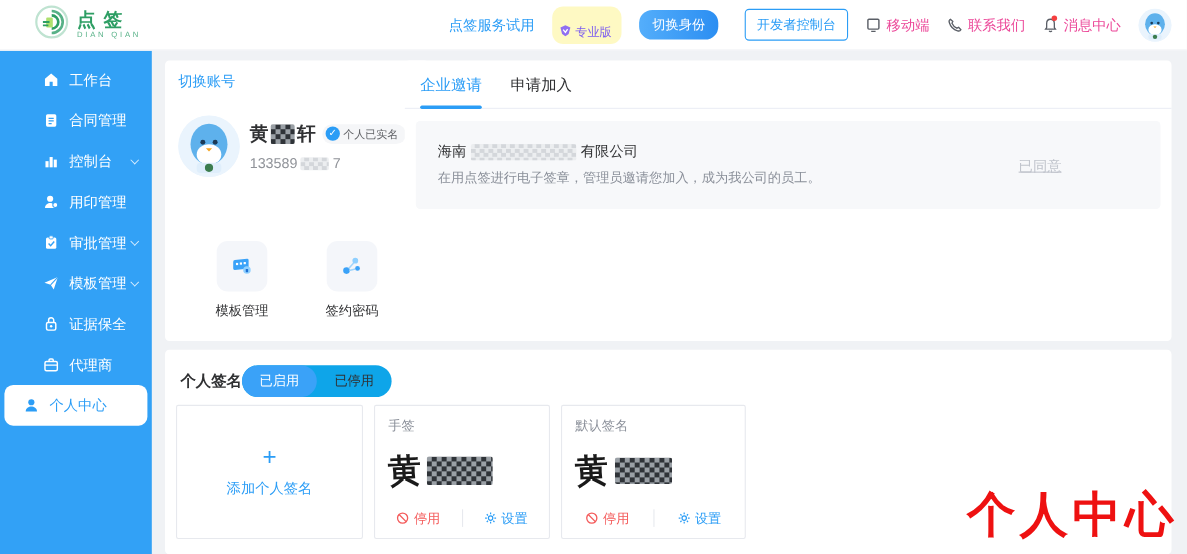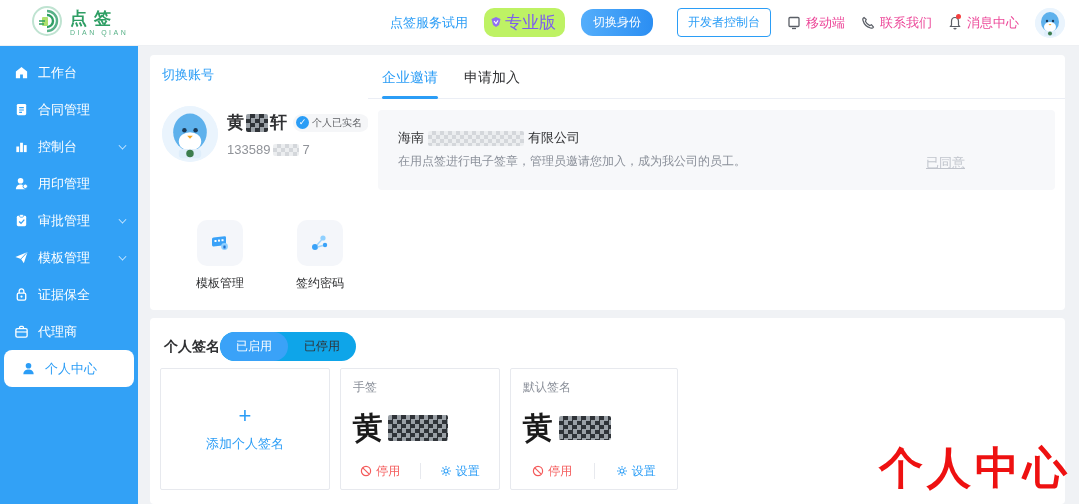--- a/index.html
+++ b/index.html
@@ -8,31 +8,31 @@
   .screen { position:relative; width:1079px; height:504px; }
 
   
   .header { position:absolute; top:0; left:0; width:1079px; height:46px; background:#fff; border-bottom:1px solid #eef0f3; display:flex; align-items:center; z-index:5; }
   .logo { display:flex; align-items:center; margin-left:30px; gap:6px; }
   .logo-text { display:flex; flex-direction:column; line-height:1; }
   .logo-title { color:#2e9e64; font-weight:bold; font-size:17px; letter-spacing:7px; }
   .logo-sub { color:#57b187; font-size:7px; letter-spacing:2.5px; margin-top:2px; }
   .header-right { margin-left:auto; display:flex; align-items:center; gap:16px; margin-right:14px; }
   .trial-link { color:#2b9df6; font-size:13px; cursor:pointer; }
-  .ver-badge { display:inline-flex; align-items:center; gap:3px; background:#bef264; color:#7c5cf0; font-size:17px; padding:3px 9px 3px 6px; border-radius:10px; }
+  .ver-badge { display:inline-flex; align-items:center; gap:3px; background:#fef9c3; color:#7c5cf0; font-size:11px; padding:16px 9px 3px 6px; border-radius:10px; }
   .switch-id { background:linear-gradient(90deg,#54aefb,#2b8ef2); color:#fff; font-size:12px; border:none; border-radius:12px; padding:5px 12px; cursor:pointer; }
   .dev-console { background:#fff; color:#2b9df6; font-size:12px; border:1px solid #2b9df6; border-radius:4px; padding:5px 10px; cursor:pointer; margin-left:8px; }
   .hdr-item { display:inline-flex; align-items:center; gap:5px; color:#ec4899; font-size:13px; cursor:pointer; position:relative; }
   .hdr-item svg { display:block; }
   .msg-dot { position:absolute; left:8px; top:-2px; width:5px; height:5px; background:#f53f3f; border-radius:50%; }
   .avatar { width:30px; height:30px; border-radius:50%; background:#eaf4fd; overflow:hidden; cursor:pointer; }
 
   
   .sidebar { position:absolute; top:46px; left:0; width:138px; height:458px; background:#32a1f6; padding-top:8px; }
-  .side-item { display:flex; align-items:center; height:37px; padding-left:14px; color:#fff; font-size:13px; cursor:pointer; position:relative; }
+  .side-item { display:flex; align-items:center; height:37px; padding-left:39px; color:#fff; font-size:13px; cursor:pointer; position:relative; }
   .side-item .s-icon { width:15px; height:15px; margin-right:9px; display:inline-flex; }
   .side-item .chev { position:absolute; right:12px; top:14px; width:7px; height:7px; border-right:1.5px solid #dcefff; border-bottom:1.5px solid #dcefff; transform:rotate(45deg) scale(.8); }
   .side-item.active { background:#fff; color:#2b9df6; border-radius:8px; margin:0 4px; padding-left:17px; }
   .side-item.active .s-icon path, .side-item.active .s-icon rect, .side-item.active .s-icon circle { fill:#2b9df6; }
 
   
   .panel { position:absolute; background:#fff; border-radius:4px; }
   .account-panel { left:150px; top:55px; width:240px; height:255px; padding:10px 12px; }
   .invite-panel  { left:368px; top:55px; width:697px; height:255px; }
   .sig-panel     { left:150px; top:318px; width:915px; height:186px; padding:14px; }
@@ -57,21 +57,21 @@
   .tab { font-size:14px; color:#303133; cursor:pointer; position:relative; height:44px; line-height:44px; }
   .tab.active { color:#2b9df6; }
   .tab.active::after { content:""; position:absolute; left:50%; transform:translateX(-50%); bottom:0; width:56px; height:3px; border-radius:2px; background:#2b9df6; }
   .invite-card { position:absolute; left:10px; top:55px; width:677px; height:80px; background:#f7f8fa; border-radius:4px; padding:12px 16px; }
   .inv-title-row { display:flex; align-items:center; gap:8px; }
   .inv-ico { width:18px; height:18px; border-radius:50%; background:#4aa3f8; display:flex; align-items:center; justify-content:center; flex:none; }
   .inv-title { font-size:14px; font-weight:bold; color:#303133; }
   .inv-date { font-size:12px; color:#a8abb2; margin-left:6px; }
   .inv-company { font-size:13px; color:#303133; margin-top:7px; margin-left:4px; display:flex; align-items:center; }
   .inv-desc { font-size:12px; color:#8a8f99; margin-top:6px; margin-left:4px; }
-  .inv-status { position:absolute; right:90px; top:44px; font-size:13px; color:#c0c4cc;text-decoration:underline; }
+  .inv-status { position:absolute; right:90px; top:32px; font-size:13px; color:#c0c4cc;text-decoration:underline; }
 
   
   .sig-head { display:flex; align-items:center; }
   .sig-title { font-size:14px; font-weight:bold; color:#303133; }
   .sig-toggle { display:inline-flex; background:#0ea5e9; border-radius:15px; overflow:hidden; }
   .sig-opt { font-size:12px; padding:6px 16px; color:#303133; cursor:pointer; border-radius:15px; }
   .sig-opt.active { background:#3aa2f8; color:#fff; }
   .sig-cards { position:absolute; left:10px; top:50px; display:flex; gap:10px; }
   .sig-card { border:1px solid #e7e9ee; border-radius:2px; background:#fff; height:122px; position:relative; }
   .add-card { width:170px; display:flex; flex-direction:column; align-items:center; justify-content:center; cursor:pointer; }

